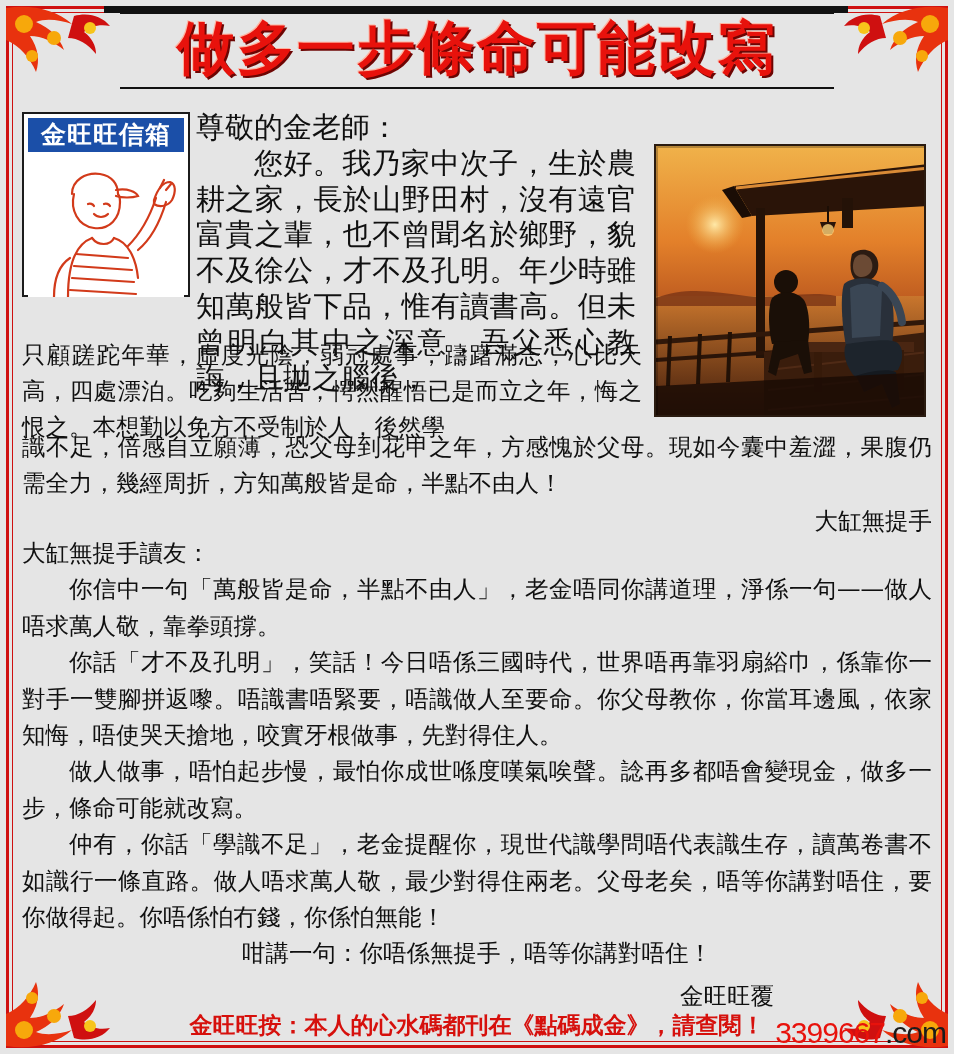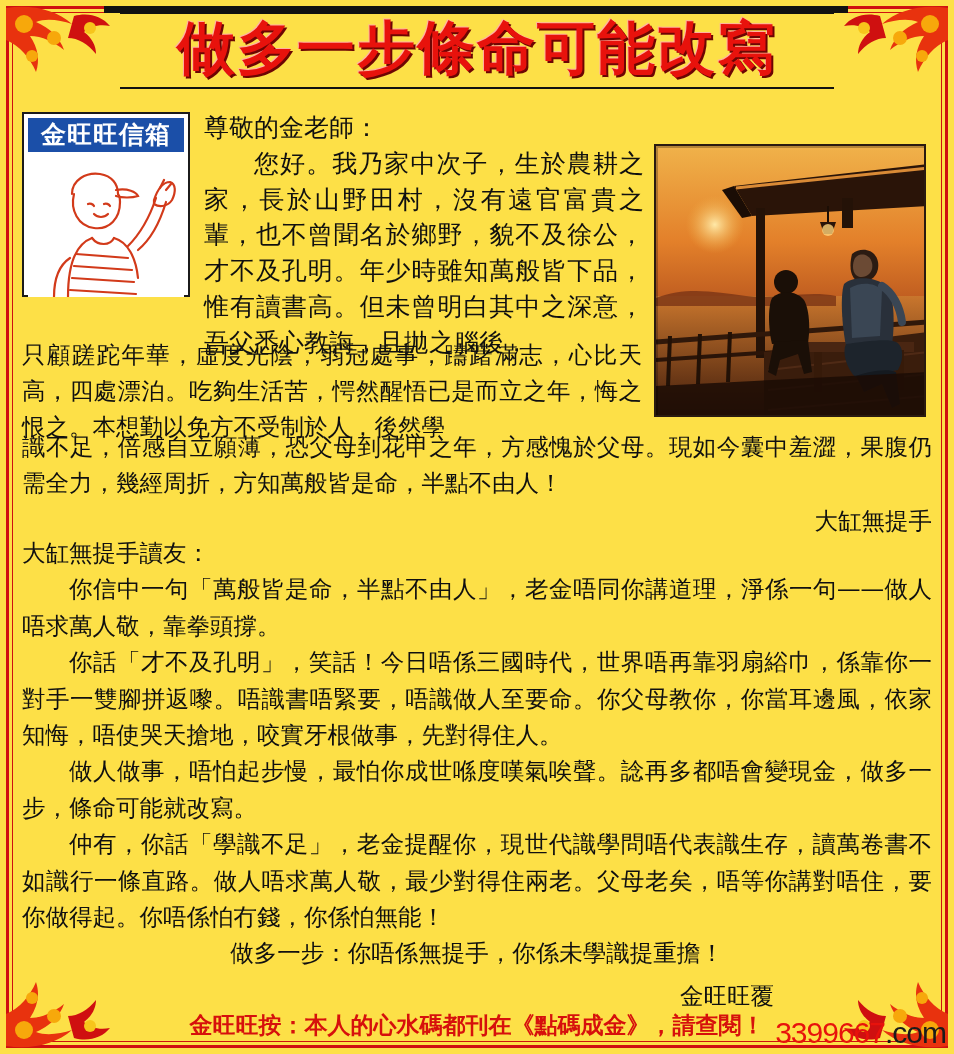--- a/index.html
+++ b/index.html
@@ -4,21 +4,21 @@
 <style>
   html, body {
     margin: 0;
     padding: 0;
     background: #ffffff;
   }
   #page {
     position: relative;
     width: 954px;
     height: 1054px;
-    background: #fde047;
+    background: #e5e5e5;
     overflow: hidden;
     font-family: "DejaVu Serif", "Liberation Serif", serif;
   }
   
   .border-outer {
     position: absolute;
     left: 6px; top: 6px;
     width: 942px; height: 1042px;
     border: 3px solid #cf1010;
     box-sizing: border-box;
@@ -108,24 +108,24 @@
     overflow: hidden;
     background: #2b1409;
   }
   .p {
     margin: 0;
     text-align: justify;
   }
   .indent { text-indent: 2em; }
   .letter-a {
     position: absolute;
-    left: 204px;
+    left: 196px;
     top: 110px;
     width: 440px;
-    font-size: 25px;
+    font-size: 29px;
     line-height: 35.8px;
     color: #101010;
     text-align: justify;
   }
   .letter-b {
     position: absolute;
     left: 22px;
     top: 338px;
     width: 620px;
     font-size: 23.5px;
@@ -373,21 +373,21 @@
   </div>
 
   <div class="sign-right" style="top:505px;">大缸無提手</div>
 
   <div class="reply">
     <p class="p">大缸無提手讀友：</p>
     <p class="p indent">你信中一句「萬般皆是命，半點不由人」，老金唔同你講道理，淨係一句——做人唔求萬人敬，靠拳頭撐。</p>
     <p class="p indent">你話「才不及孔明」，笑話！今日唔係三國時代，世界唔再靠羽扇綌巾，係靠你一對手一雙腳拼返嚟。唔識書唔緊要，唔識做人至要命。你父母教你，你當耳邊風，依家知悔，唔使哭天搶地，咬實牙根做事，先對得住人。</p>
     <p class="p indent">做人做事，唔怕起步慢，最怕你成世喺度嘆氣唉聲。諗再多都唔會變現金，做多一步，條命可能就改寫。</p>
     <p class="p indent">仲有，你話「學識不足」，老金提醒你，現世代識學問唔代表識生存，讀萬卷書不如識行一條直路。做人唔求萬人敬，最少對得住兩老。父母老矣，唔等你講對唔住，要你做得起。你唔係怕冇錢，你係怕無能！</p>
-    <p class="p" style="text-align:center;">做多一步：你唔係無提手，你係未學識提重擔！</p>
+    <p class="p" style="text-align:center;">咁講一句：你唔係無提手，唔等你講對唔住！</p>
   </div>
 
   <div class="sign-right" style="top:980px; right:180px;text-align:center;">金旺旺覆</div>
 
   <div class="footer-note">金旺旺按：本人的心水碼都刊在《點碼成金》，請查閱！</div>
 
   <div class="watermark">
     <span>3399667</span><span class="dom">.com</span>
   </div>
 

